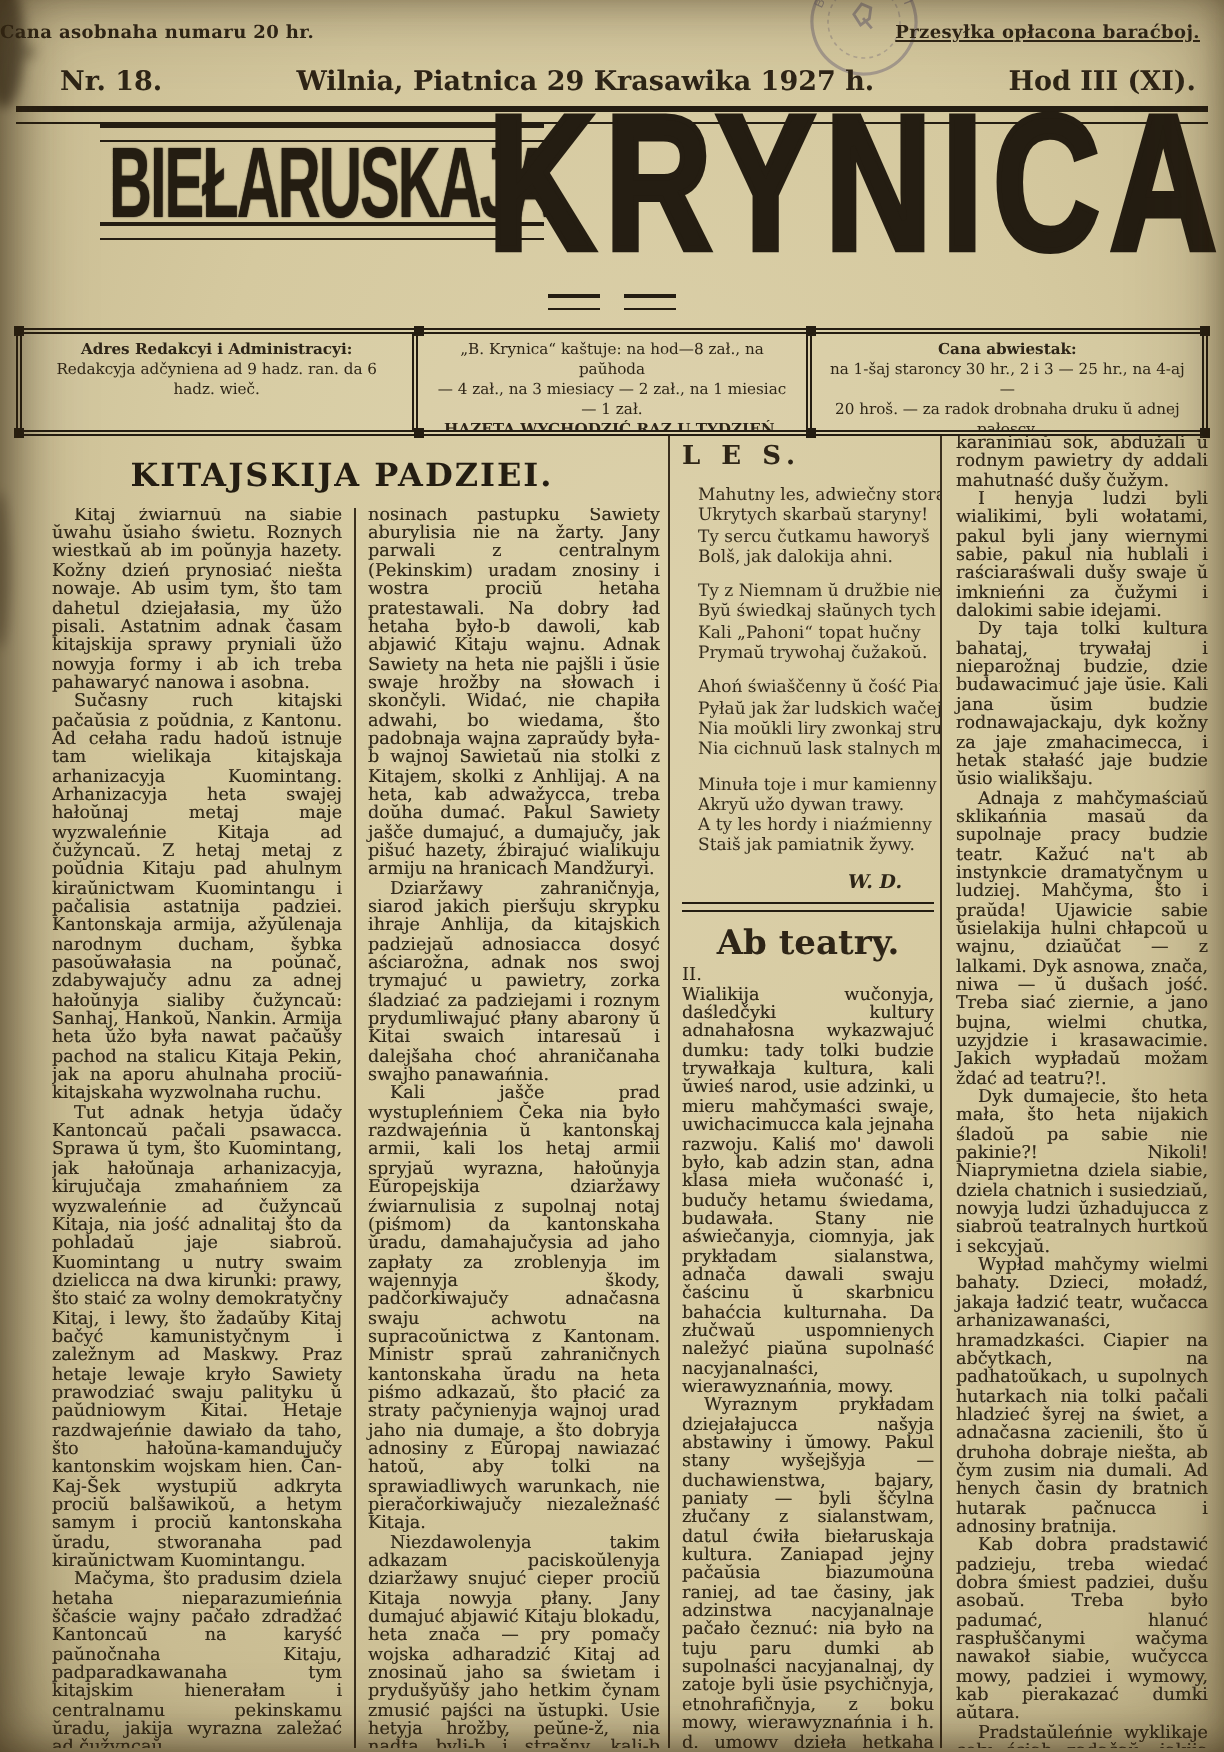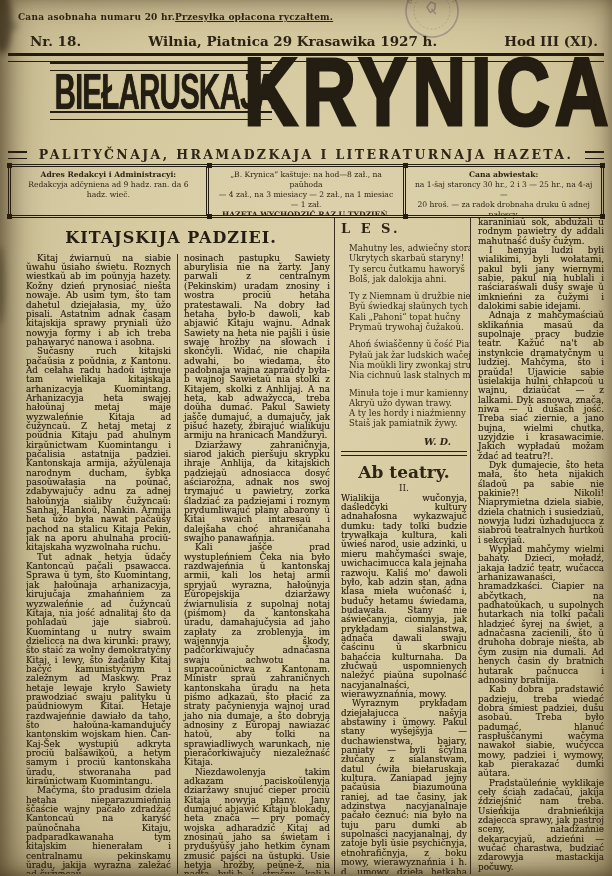--- a/index.html
+++ b/index.html
@@ -8,21 +8,21 @@
     font-family:"DejaVu Serif","Liberation Serif",serif;color:#2e2517;}
   .page::after{content:"";position:absolute;inset:0;pointer-events:none;
     box-shadow:inset 0 0 46px rgba(62,46,20,.38), inset 14px 0 26px -8px rgba(45,32,12,.55),
                inset -8px 0 18px -8px rgba(45,32,12,.30), inset 0 -10px 18px -8px rgba(45,32,12,.30);}
   .blotch{position:absolute;background:rgba(38,30,16,.6);filter:blur(3px);border-radius:50%;}
   .b1{left:-8px;top:-10px;width:20px;height:64px;}
   .b2{left:-5px;top:246px;width:10px;height:78px;opacity:.55;}
   .b3{left:10px;top:22px;width:8px;height:8px;opacity:.5;}
 
   
-  .topbar{position:absolute;top:12px;left:18px;right:12px;display:flex;justify-content:flex-start;
+  .topbar{position:absolute;top:12px;left:0;right:12px;display:flex;justify-content:space-between;
     font-size:9px;font-weight:bold;letter-spacing:.2px;}
   .postage{text-decoration:underline;}
   .dateline{position:absolute;top:33px;left:30px;right:14px;display:flex;justify-content:space-between;
     align-items:baseline;font-size:13.5px;font-weight:bold;}
   .headrule{position:absolute;top:53px;left:8px;right:8px;height:5px;
     border-top:3px solid #241d12;border-bottom:1px solid #241d12;}
 
   
   .stamp{position:absolute;left:401px;top:-18px;width:62px;height:58px;opacity:.66;transform:rotate(-14deg);}
 
@@ -70,21 +70,21 @@
   
   .poem-title{margin:3px 0 7px;text-align:left;font-size:13px;font-weight:bold;letter-spacing:3px;}
   .poem{padding:0 0 0 8px;font-size:8.5px;line-height:10.3px;color:#332a1b;}
   .stanza{margin-bottom:7px;}
   .pl{display:block;white-space:nowrap;}
   .sig{text-align:right;padding-right:16px;font-size:9.5px;font-weight:bold;font-style:italic;margin:2px 0 4px;}
   .dbl{height:3px;border-top:1.5px solid #241d12;border-bottom:1.5px solid #241d12;margin:4px 0 6px;}
 
   
   .at-title{margin:2px 0 1px;text-align:center;font-size:17px;font-weight:bold;}
-  .at-part{margin:1px 0;text-align:center;font-size:9px;font-weight:normal;}
+  .at-part{margin:1px 0;font-size:9px;font-weight:normal;}
   .at-sub{margin:1px 0 5px;text-align:center;font-size:10px;font-weight:bold;}
 </style>
 </head>
 <body>
 
 <div class="page">
 
   <div class="blotch b1"></div>
   <div class="blotch b2"></div>
   <div class="blotch b3"></div>
@@ -96,42 +96,41 @@
       <path id="stArc" d="M 9,29 A 22,22 0 1,1 53,29" fill="none"></path>
       <text font-size="6.5" fill="#5a5272" opacity=".75" font-family="Liberation Sans, sans-serif" letter-spacing="2">
         <textPath href="#stArc" startOffset="12">BIBLIOTEKI</textPath>
       </text>
       <path d="M27 24 l5 -4 l4 3 l-2 5 l-5 2 z M31 27 l3 6" stroke="#5a5272" stroke-width="1.4" fill="none" opacity=".7"></path>
     </svg>
   </div>
 
   <header class="topbar">
     <span>Cana asobnaha numaru 20 hr.</span>
-    <span class="postage">Przesyłka opłacona ryczałtem.</span>
+    <span class="postage">Przesyłka opłacona baraćboj.</span>
   </header>
 
   <div class="dateline">
     <span>Nr. 18.</span>
     <span>Wilnia, Piatnica 29 Krasawika 1927 h.</span>
     <span>Hod III (XI).</span>
   </div>
   <div class="headrule"></div>
 
   <div class="masthead">
     <div class="mast-left">
       <div class="mrule"></div>
       <span class="word1">BIEŁARUSKAJA</span>
       <div class="mrule"></div>
     </div>
     <div class="word2">KRYNICA</div>
   </div>
 
   <div class="subtitle-row">
     <span class="orn"></span>
-    <span class="subtitle">PALITYČNAJA, HRAMADZKAJA I LITERATURNAJA HAZETA.</span>
     <span class="orn"></span>
   </div>
 
   <div class="infobox">
     <span class="sq tl"></span>
       <span class="sq tr"></span>
       <span class="sq bl"></span>
       <span class="sq br"></span>
     <span class="sq tm1"></span>
       <span class="sq tm2"></span>
@@ -209,20 +208,21 @@
       <h3 class="at-title">Ab teatry.</h3>
       <div class="at-part">II.</div>
       <p class="noind">Wialikija wučonyja, daśledčyki kultury adnahałosna wykazwajuć dumku: tady tolki budzie trywałkaja kultura, kali ŭwieś narod, usie adzinki, u mieru mahčymaści swaje, uwichacimucca kala jejnaha razwoju. Kaliś mo' dawoli było, kab adzin stan, adna klasa mieła wučonaść i, budučy hetamu świedama, budawała. Stany nie aświečanyja, ciomnyja, jak prykładam sialanstwa, adnača dawali swaju čaścinu ŭ skarbnicu bahaćcia kulturnaha. Da złučwaŭ uspomnienych naležyć piaŭna supolnaść nacyjanalnaści, wierawyznańnia, mowy.</p>
       <p>Wyraznym prykładam dziejałajucca našyja abstawiny i ŭmowy. Pakul stany wyšejšyja — duchawienstwa, bajary, paniaty — byli ščylna złučany z sialanstwam, datul ćwiła biełaruskaja kultura. Zaniapad jejny pačaŭsia biazumoŭna raniej, ad tae časiny, jak adzinstwa nacyjanalnaje pačało čeznuć: nia było na tuju paru dumki ab supolnaści nacyjanalnaj, dy zatoje byli ŭsie psychičnyja, etnohrafičnyja, z boku mowy, wierawyznańnia i h. d. umowy dzieła hetkaha pačučcia.</p>
 
     </section>
 
     <section class="c4">
       <p class="noind">karaniniaŭ sok, abdužali ŭ rodnym pawietry dy addali mahutnaść dušy čužym.</p>
       <p>I henyja ludzi byli wialikimi, byli wołatami, pakul byli jany wiernymi sabie, pakul nia hublali i raściaraśwali dušy swaje ŭ imknieńni za čužymi i dalokimi sabie idejami.</p>
+      <p>Dy taja tolki kultura bahataj, trywałaj i nieparožnaj budzie, dzie budawacimuć jaje ŭsie. Kali jana ŭsim budzie rodnawajackaju, dyk kožny za jaje zmahacimecca, i hetak stałaść jaje budzie ŭsio wialikšaju.</p>
       <p>Adnaja z mahčymaściaŭ sklikańnia masaŭ da supolnaje pracy budzie teatr. Kažuć na't ab instynkcie dramatyčnym u ludziej. Mahčyma, što i praŭda! Ujawicie sabie ŭsielakija hulni chłapcoŭ u wajnu, dziaŭčat — z lalkami. Dyk asnowa, znača, niwa — ŭ dušach jość. Treba siać ziernie, a jano bujna, wielmi chutka, uzyjdzie i krasawacimie. Jakich wypładaŭ možam ždać ad teatru?!.</p>
       <p>Dyk dumajecie, što heta mała, što heta nijakich śladoŭ pa sabie nie pakinie?! Nikoli! Niaprymietna dziela siabie, dziela chatnich i susiedziaŭ, nowyja ludzi ŭzhadujucca z siabroŭ teatralnych hurtkoŭ i sekcyjaŭ.</p>
       <p>Wypład mahčymy wielmi bahaty. Dzieci, moładź, jakaja ładzić teatr, wučacca arhanizawanaści, hramadzkaści. Ciapier na abčytkach, na padhatoŭkach, u supolnych hutarkach nia tolki pačali hladzieć šyrej na świet, a adnačasna zacienili, što ŭ druhoha dobraje niešta, ab čym zusim nia dumali. Ad henych časin dy bratnich hutarak pačnucca i adnosiny bratnija.</p>
       <p>Kab dobra pradstawić padzieju, treba wiedać dobra śmiest padziei, dušu asobaŭ. Treba było padumać, hlanuć raspłuščanymi wačyma nawakoł siabie, wučycca mowy, padziei i wymowy, kab pierakazać dumki aŭtara.</p>
       <p>Pradstaŭleńnie wyklikaje ceły ściah zadačaŭ, jakija ździejśnić nam treba. Usieńkija drabnieńkija zdajecca sprawy, jak pastroj sceny, naładžańnie dekaracyjaŭ, adzieńni — wučać charastwa, budziać zdarowyja mastackija počuwy.</p>
 
     </section>
 
   </main>
 </div>

